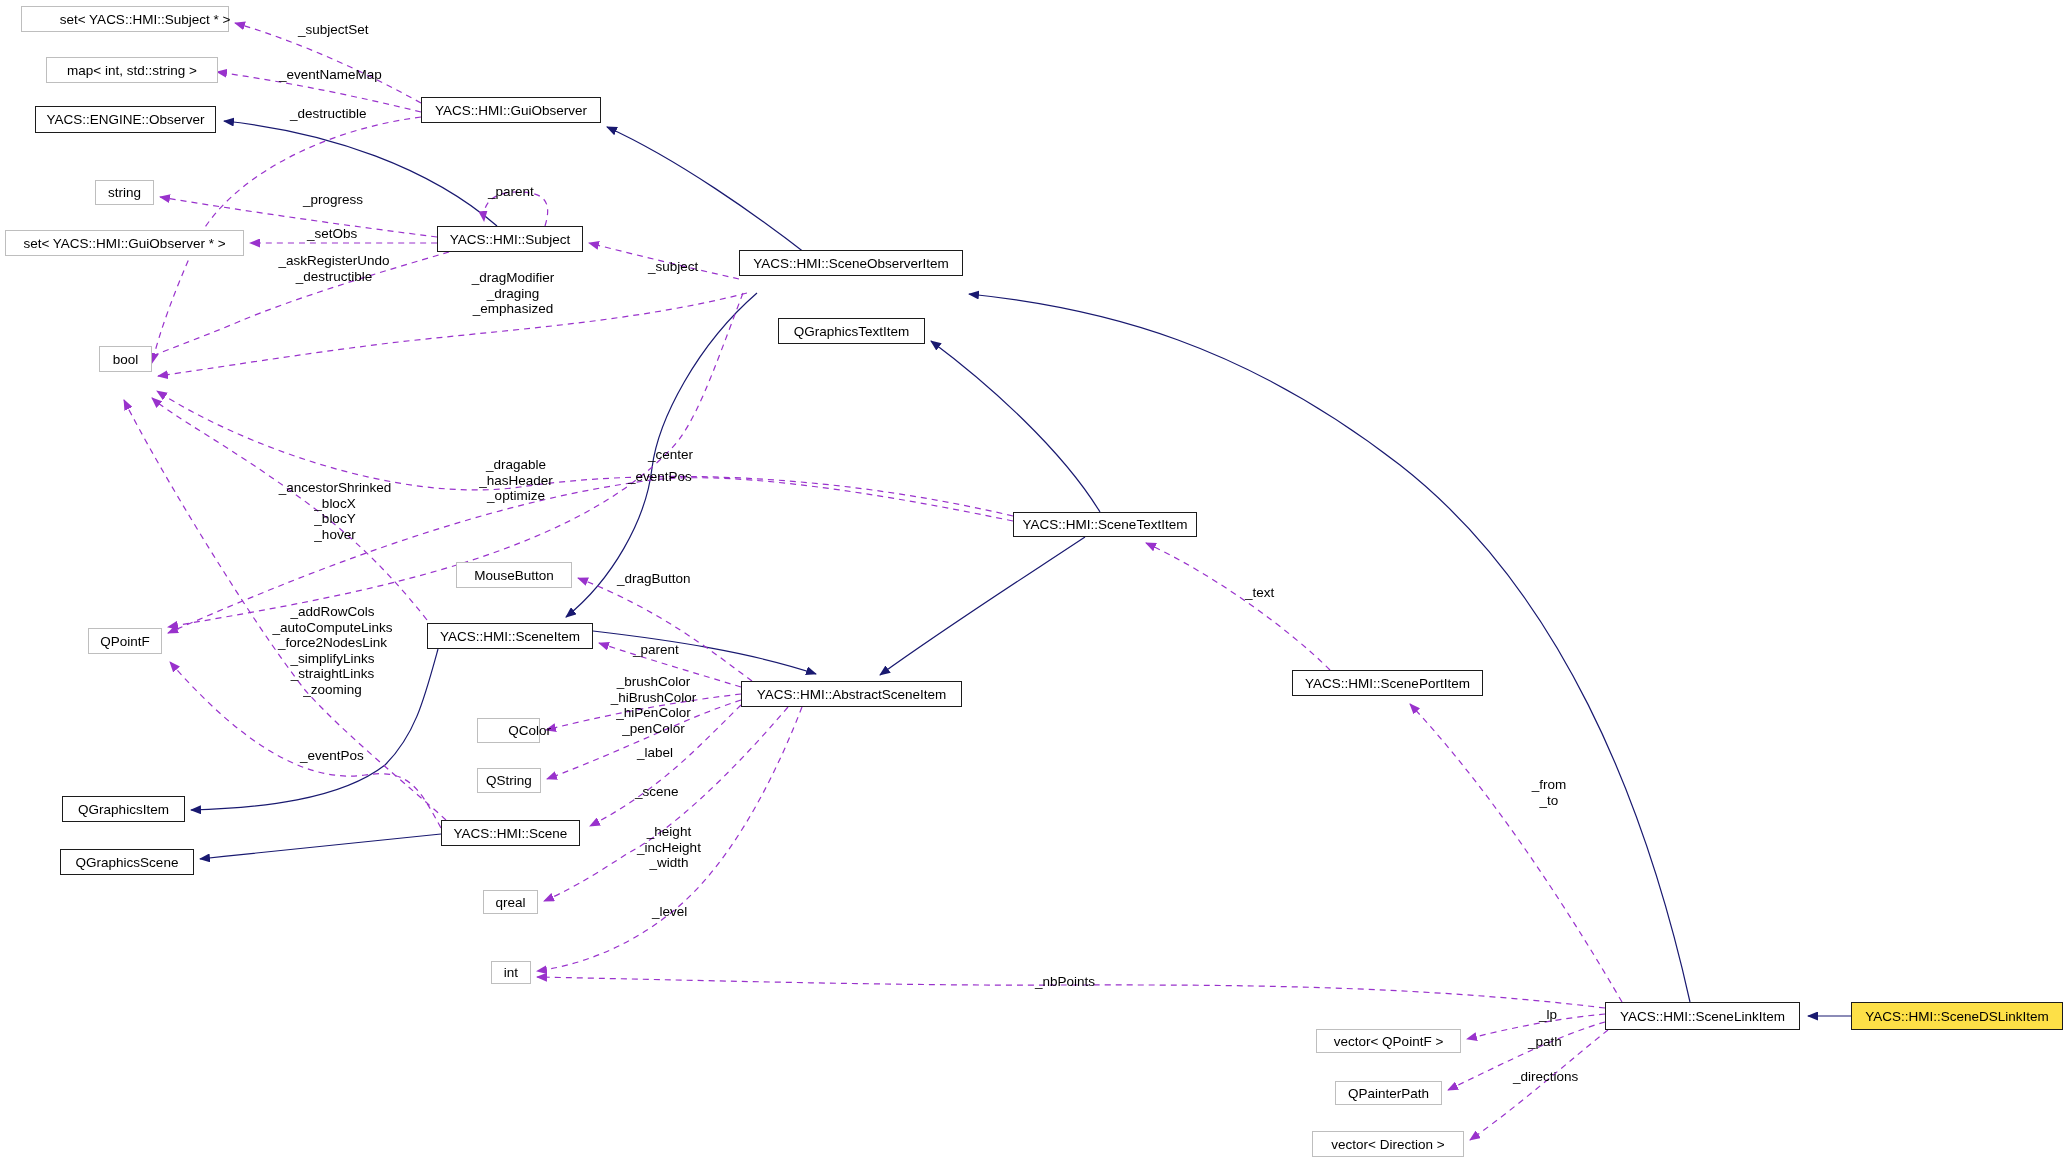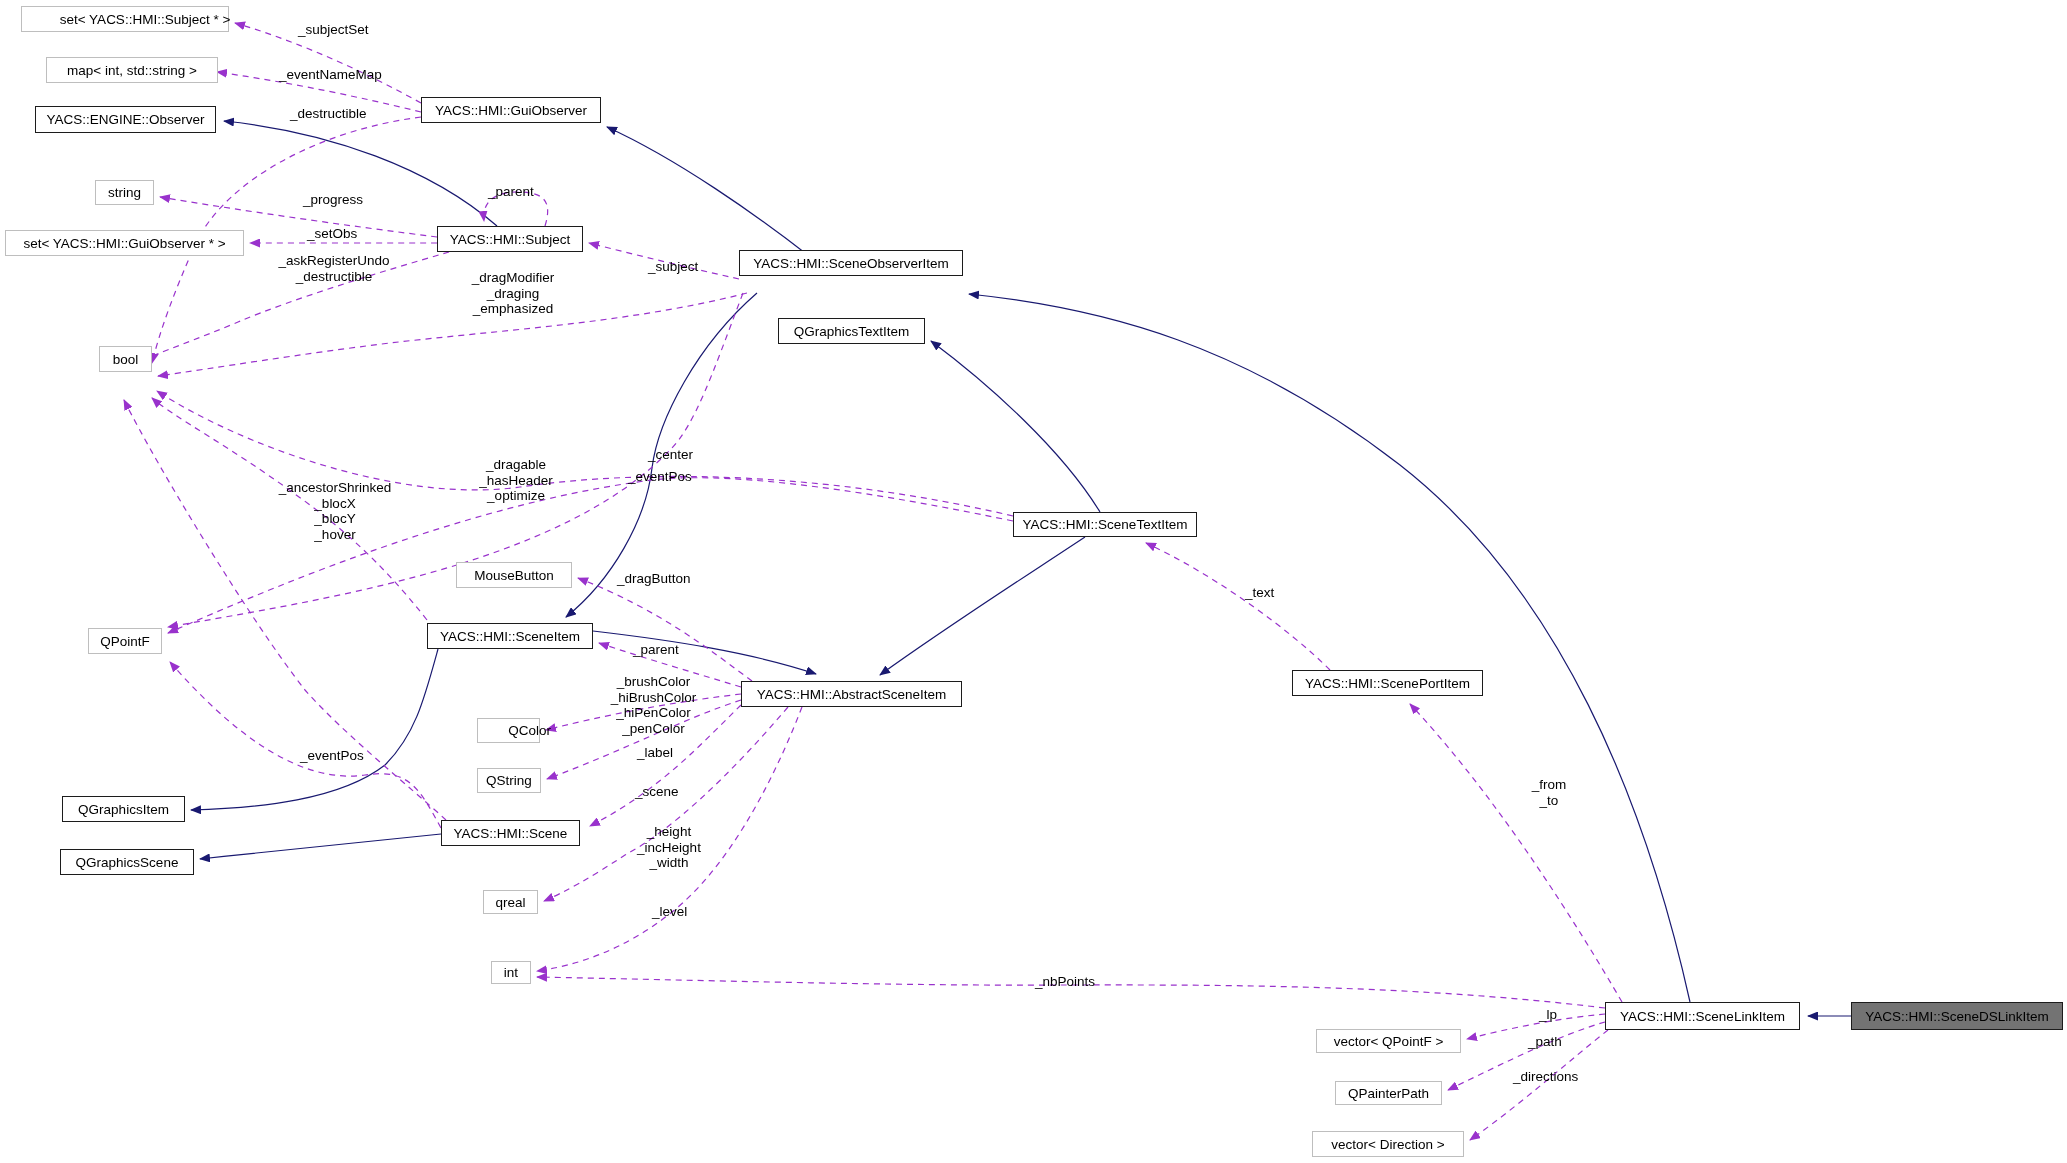--- a/index.html
+++ b/index.html
@@ -16,21 +16,21 @@
     display:flex;align-items:center;justify-content:center;
     background:#ffffff;
     border:1px solid #bebebe;
     color:#000000;
     font-size:13.5px;
     white-space:nowrap;
     box-sizing:border-box;
     padding:0 4px;
   }
   .node.class{border:1.4px solid #1c1c1c;}
-  .node.highlight{border:1.4px solid #1c1c1c;background:#737373;}
+  .node.highlight{border:1.4px solid #1c1c1c;background:#fde047;}
   .edge-label{
     position:absolute;
     color:#000000;
     font-size:13.5px;
     line-height:15.5px;
     white-space:pre-line;
   }
   .edge-label.c{text-align:center;}
 </style>
 </head>
@@ -131,20 +131,26 @@
     <div class="edge-label c" style="left: 476px; top: 457px; width: 80px;">_dragable
 _hasHeader
 _optimize</div>
     <div class="edge-label" style="left: 648px; top: 447px;">_center</div>
     <div class="edge-label" style="left: 628px; top: 469px;">_eventPos</div>
     <div class="edge-label c" style="left: 272px; top: 480px; width: 126px;">_ancestorShrinked
 _blocX
 _blocY
 _hover</div>
     <div class="edge-label" style="left: 617px; top: 571px;">_dragButton</div>
+    <div class="edge-label c" style="left: 267px; top: 604px; width: 131px;">_addRowCols
+_autoComputeLinks
+_force2NodesLink
+_simplifyLinks
+_straightLinks
+_zooming</div>
     <div class="edge-label" style="left: 633px; top: 642px;">_parent</div>
     <div class="edge-label c" style="left: 605px; top: 674px; width: 97px;">_brushColor
 _hiBrushColor
 _hiPenColor
 _penColor</div>
     <div class="edge-label" style="left: 637px; top: 745px;">_label</div>
     <div class="edge-label" style="left: 300px; top: 748px;">_eventPos</div>
     <div class="edge-label" style="left: 635px; top: 784px;">_scene</div>
     <div class="edge-label c" style="left: 632px; top: 824px; width: 74px;">_height
 _incHeight

